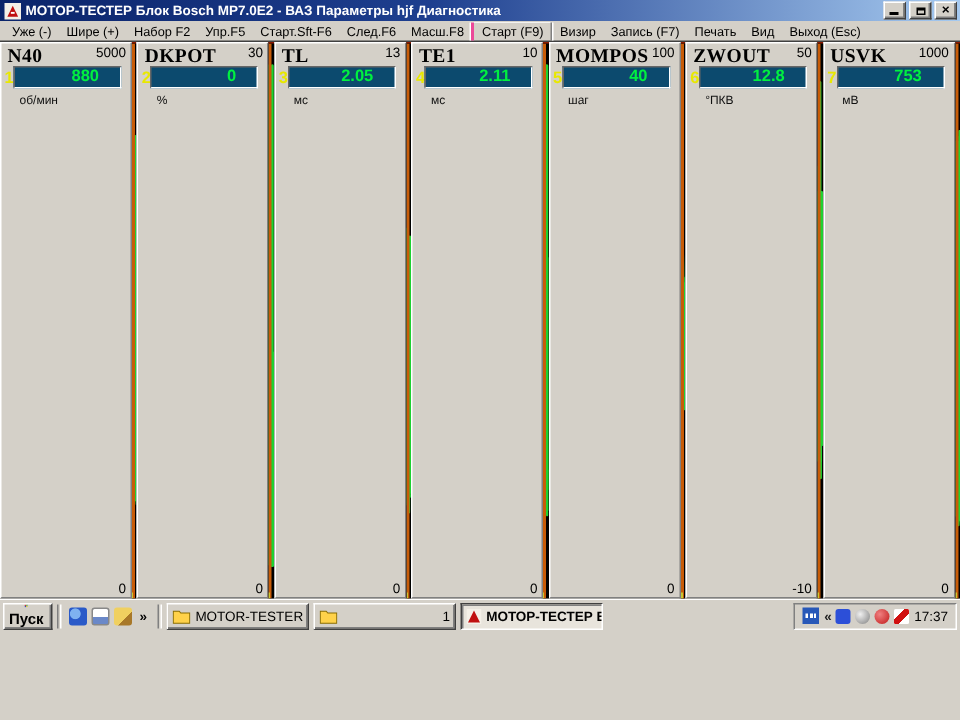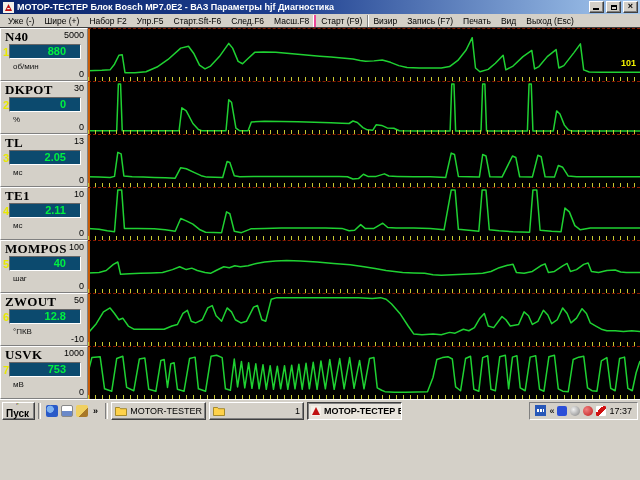--- a/index.html
+++ b/index.html
@@ -14,21 +14,21 @@
   .win-btn{width:15px;height:12px;background:#d4d0c8;border:1px solid;border-color:#fff #404040 #404040 #fff;box-shadow:inset -1px -1px 0 #808080;margin-left:2px;font-size:9px;line-height:9px;text-align:center;font-weight:bold;color:#000;flex:0 0 15px;position:relative;}
   .g-min{position:absolute;left:3px;bottom:2px;width:6px;height:2px;background:#000;}
   .g-res{position:absolute;left:4px;top:3px;width:6px;height:5px;border:1px solid #000;border-top-width:2px;}
 
   
   .menubar{height:14px;flex:0 0 14px;display:flex;align-items:center;font-size:8.5px;padding:0 3px;background:#d4d0c8;border-bottom:1px solid #404040;}
   .menu-item{padding:1px 5px;white-space:nowrap;color:#000;}
   .menu-item.boxed{border-left:2px solid #ec4899;border-right:1px solid #808080;box-shadow:1px 0 0 #fff,-1px 0 0 #fff;}
 
   
-  .channels{flex:1;display:flex;flex-direction:column;background:#000;}
+  .channels{flex:1;display:flex;flex-direction:row;background:#000;}
   .ch-row{flex:1;display:flex;position:relative;min-height:0;}
   .ch-panel{width:88px;flex:0 0 88px;background:#d4d0c8;border:1px solid;border-color:#fff #808080 #808080 #fff;position:relative;font-family:"Liberation Serif",serif;}
   .ch-name{position:absolute;top:0px;left:4px;font-weight:bold;font-size:13px;color:#000;letter-spacing:0.3px;}
   .ch-ymax{position:absolute;top:1px;right:3px;font-size:9px;font-family:"Liberation Sans",sans-serif;color:#000;}
   .ch-ymin{position:absolute;bottom:1px;right:3px;font-size:9px;font-family:"Liberation Sans",sans-serif;color:#000;}
   .ch-num{position:absolute;top:17px;left:2px;color:#e8e800;font-size:11px;font-weight:bold;font-family:"Liberation Sans",sans-serif;}
   .ch-valuebox{position:absolute;top:15px;left:8px;width:72px;height:15px;background:#0c4a6e;border:1px solid;border-color:#666 #fff #fff #666;color:#00f040;font-weight:bold;font-size:11px;line-height:13px;text-align:right;padding-right:14px;font-family:"Liberation Sans",sans-serif;}
   .ch-unit{position:absolute;top:33px;left:12px;font-size:8px;font-family:"Liberation Sans",sans-serif;color:#111;}
   .ch-plot{flex:1;position:relative;background:#000;border-top:1px dashed #8b1a00;overflow:hidden;}
   .trace{position:absolute;left:0;top:0;width:100%;height:100%;}

